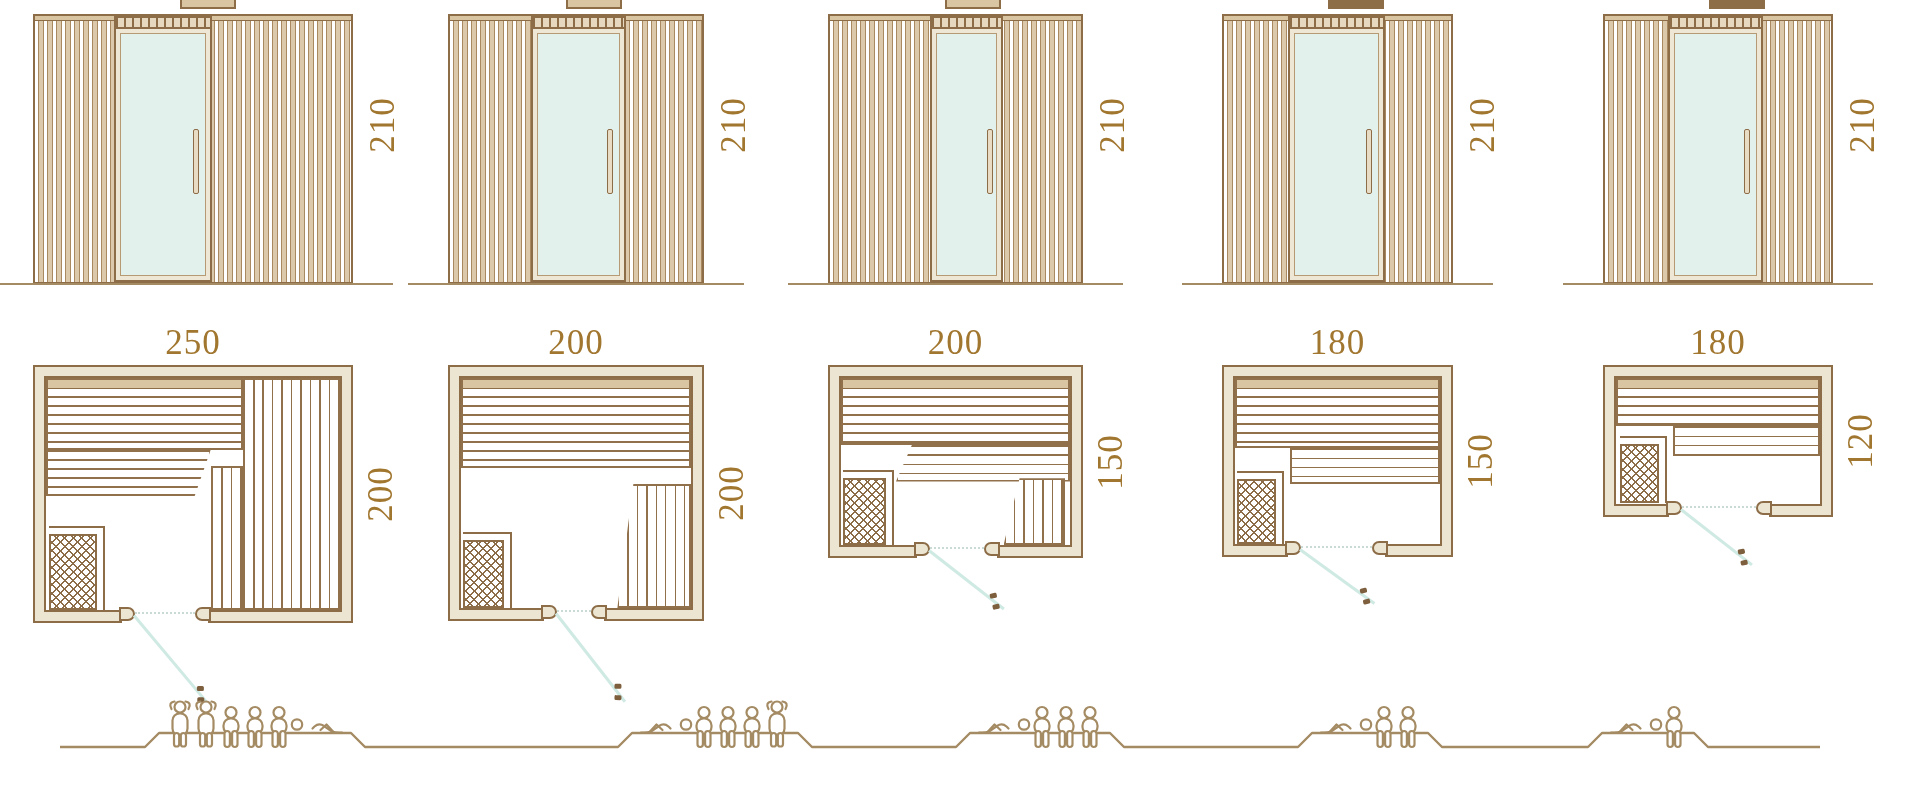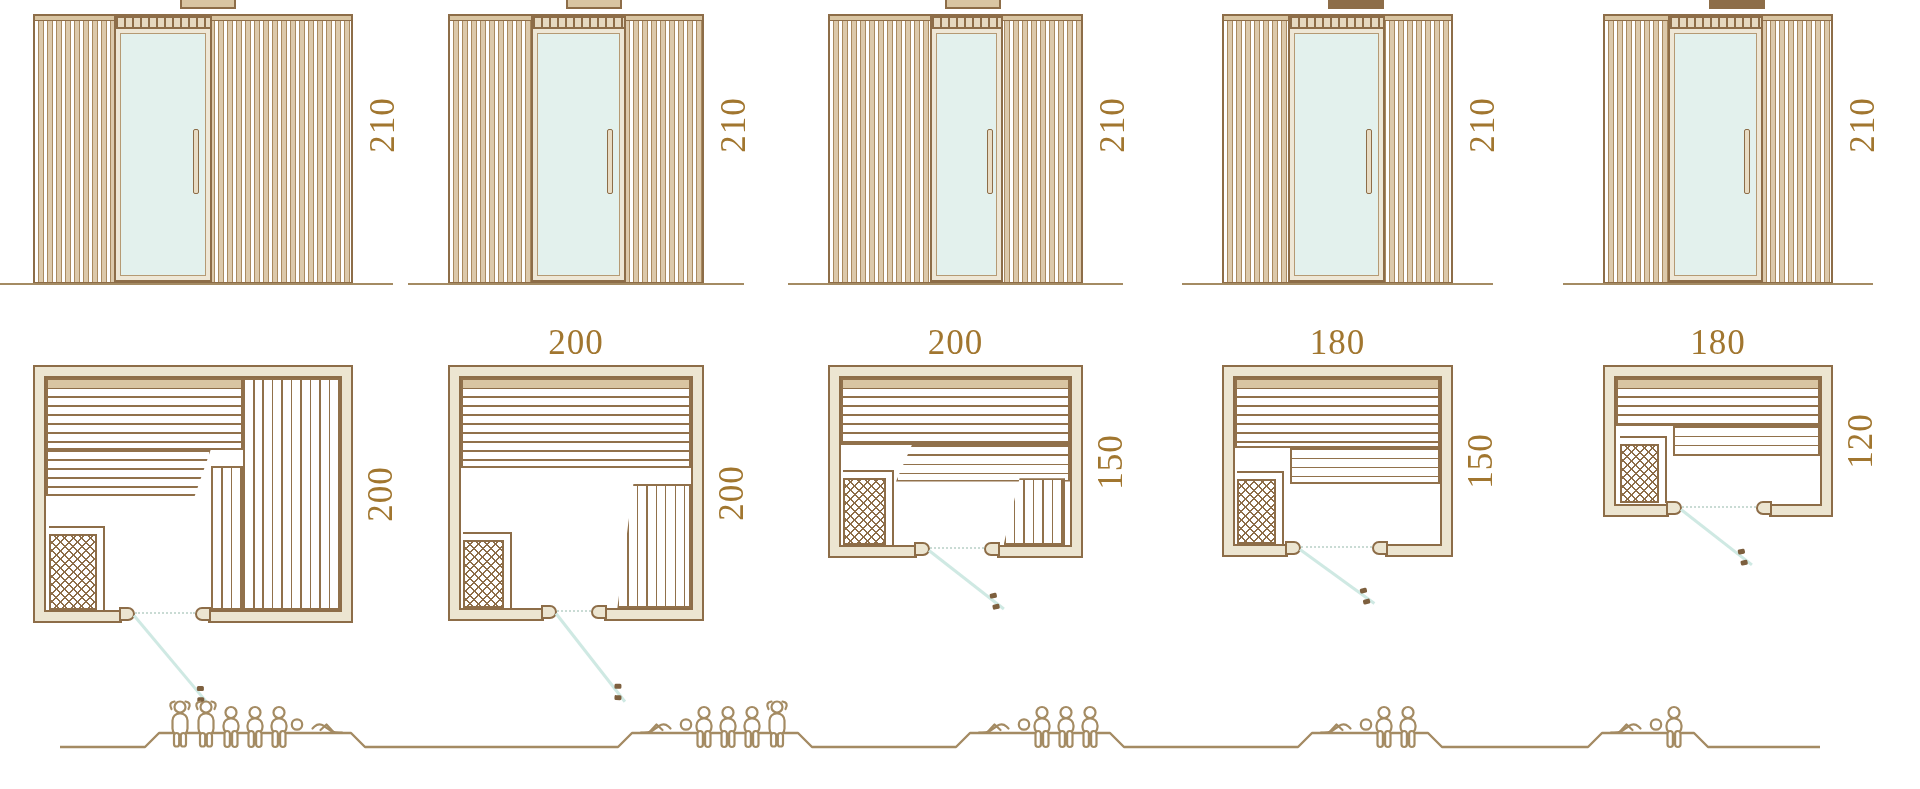--- a/index.html
+++ b/index.html
@@ -126,20 +126,21 @@
           <div class="vent"></div>
           <div class="door">
             <div class="handle"></div>
           </div>
         </div>
       </div>
       <div class="groundline"></div>
       <div class="dim dim-height">210</div>
     </div>
     <div class="plan">
+      <div class="dim dim-width">250</div>
       <div class="dim dim-depth">200</div>
       <div class="interior">
         <div class="bench bench-h with-back bench-top"></div>
         <div class="bench bench-h bench-low diag-right"></div>
         <div class="bench bench-v bench-v-outer"></div>
         <div class="bench bench-v bench-v-inner"></div>
         <div class="heater">
             <div class="lattice"></div>
           </div>
         <div class="opening">

